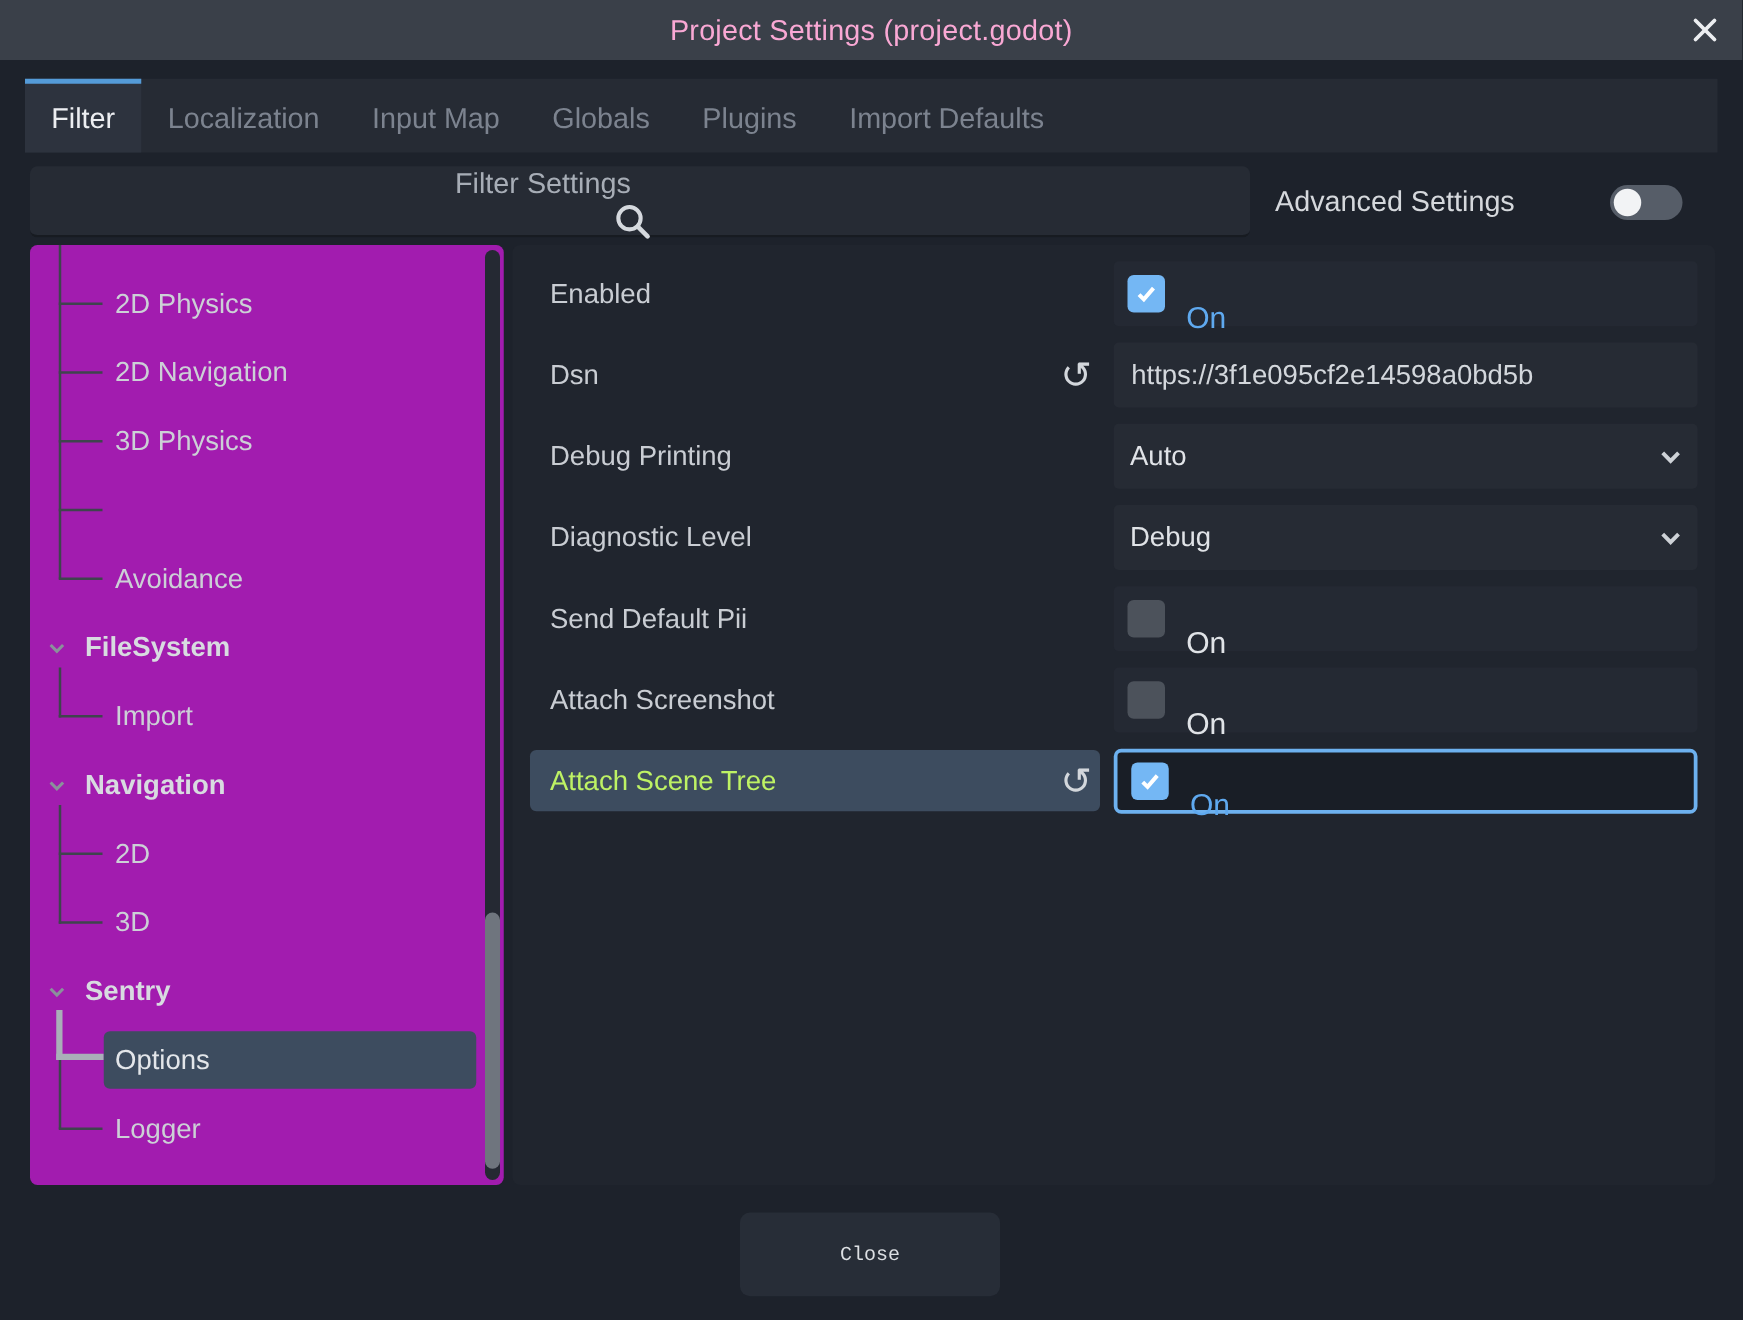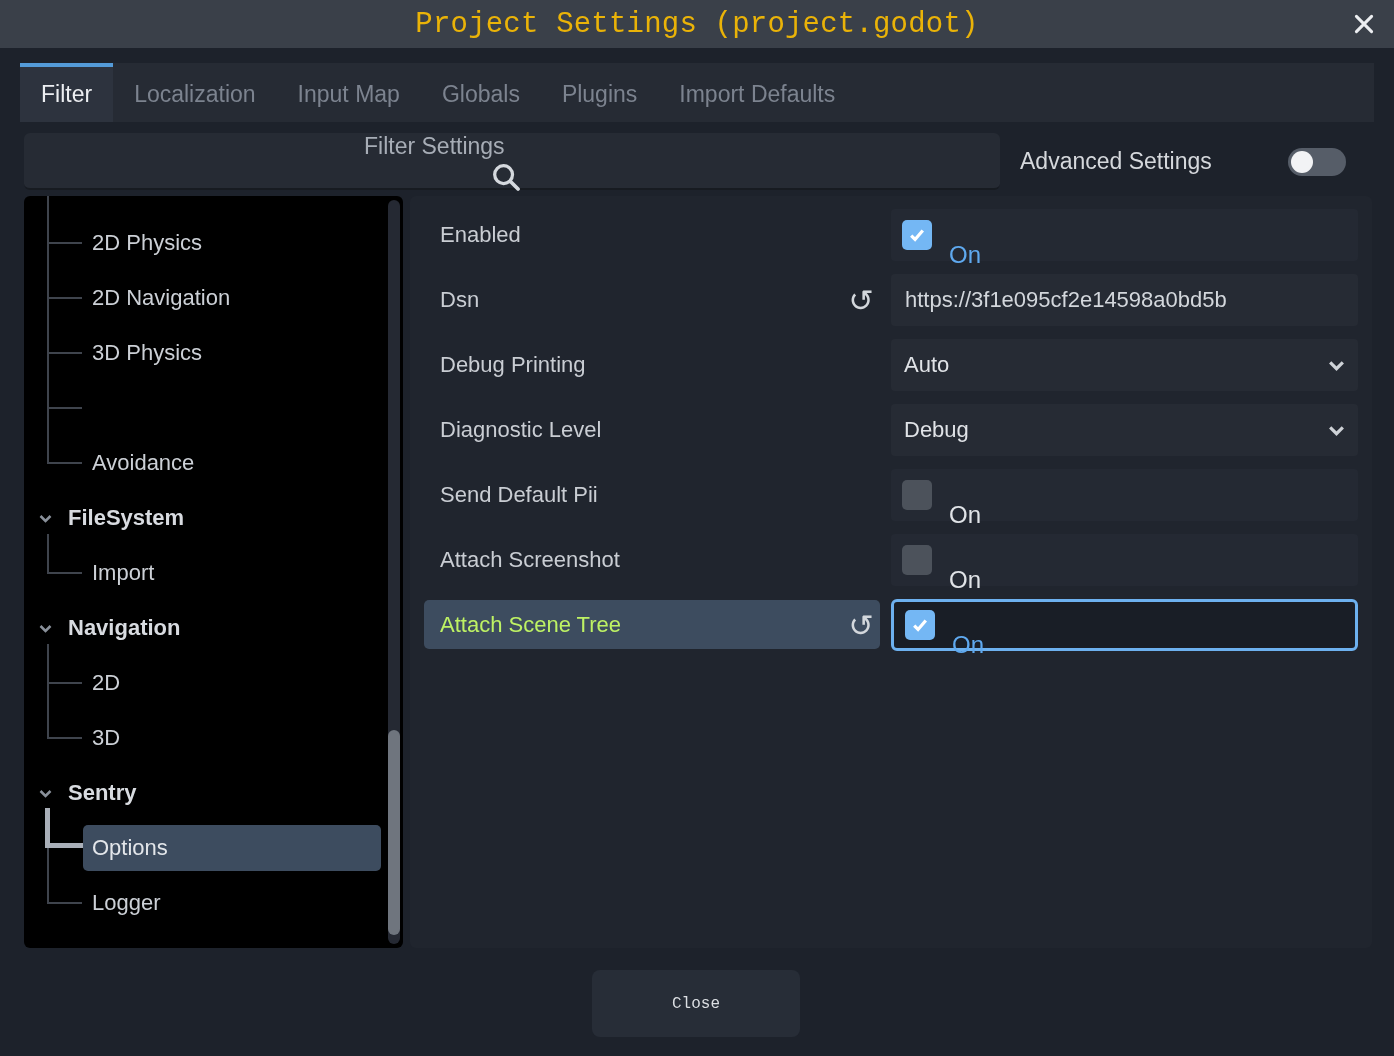--- a/index.html
+++ b/index.html
@@ -2,21 +2,21 @@
 <html><head>
 <meta charset="utf-8">
 <style>
   * { margin:0; padding:0; box-sizing:border-box; }
   html,body { width:1394px; height:1056px; overflow:hidden; }
   body { font-family:"Liberation Sans","DejaVu Sans",sans-serif; background:#1d222b; position:relative; }
 
   
   .titlebar { position:absolute; left:0; top:0; width:1394px; height:48px; background:#3a4049;
               display:flex; align-items:center; justify-content:center; }
-  .titlebar .title { color:#eab308; font-size:29px; letter-spacing:.2px;font-family:Liberation Mono, monospace; }
+  .titlebar .title { color:#f9a8d4; font-size:23px; letter-spacing:.2px; }
   .close-x { position:absolute; right:16px; top:10px; width:28px; height:28px; display:flex;
              align-items:center; justify-content:center; cursor:pointer; }
 
   
   .tabstrip { position:absolute; left:20px; top:63px; width:1354px; height:59px; background:#262b34;
               display:flex; align-items:stretch; }
   .tab { padding:0 21px; display:flex; align-items:center; font-size:23px; color:#7c838f;
          border-top:4px solid transparent; cursor:pointer; }
   .tab.active { background:#2d333e; color:#eceef1; border-top:4px solid #549bd8; }
 
@@ -28,21 +28,21 @@
   .filter-input::placeholder { color:#a7adb6; opacity:1; }
   .search-ico { width:34px; height:34px; margin-right:12px; flex:0 0 auto; }
   .adv-label { position:absolute; left:1020px; top:133px; height:57px; display:flex; align-items:center;
                font-size:23px; color:#d5d8dc; }
   .toggle { position:absolute; left:1288px; top:148px; width:58px; height:28px; background:#565d68;
             border-radius:14px; cursor:pointer; }
   .toggle .knob { position:absolute; left:3px; top:3px; width:22px; height:22px; border-radius:50%;
                   background:#f2f3f5; }
 
   
-  .sidebar { position:absolute; left:24px; top:196px; width:379px; height:752px; background:#000000;
+  .sidebar { position:absolute; left:24px; top:196px; width:379px; height:752px; background:#a21caf;
              border-radius:6px; overflow:hidden; }
   .mainpanel { position:absolute; left:410px; top:196px; width:962px; height:752px; background:#20252e;
                border-radius:6px; overflow:hidden; }
 
   
   .trow { position:absolute; left:0; width:100%; height:55px; display:flex; align-items:center;
           cursor:pointer; }
   .trow .tlabel { font-size:22px; color:#ccd0d6; }
   .trow.cat .tlabel { font-weight:700; color:#d8dbe0; }
   .trow.child { padding-left:68px; }

